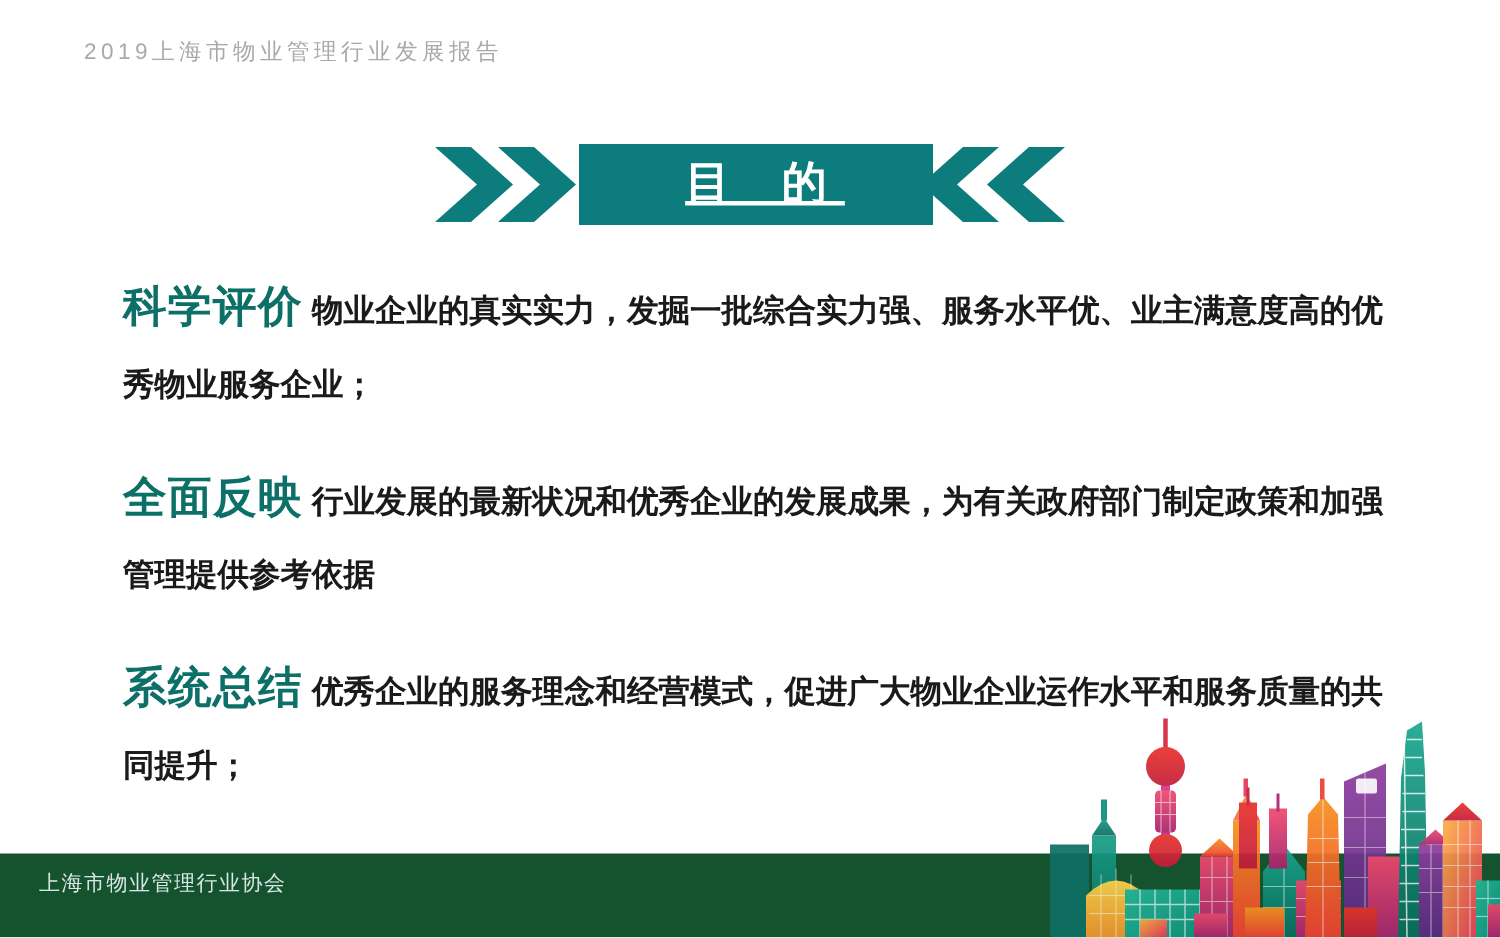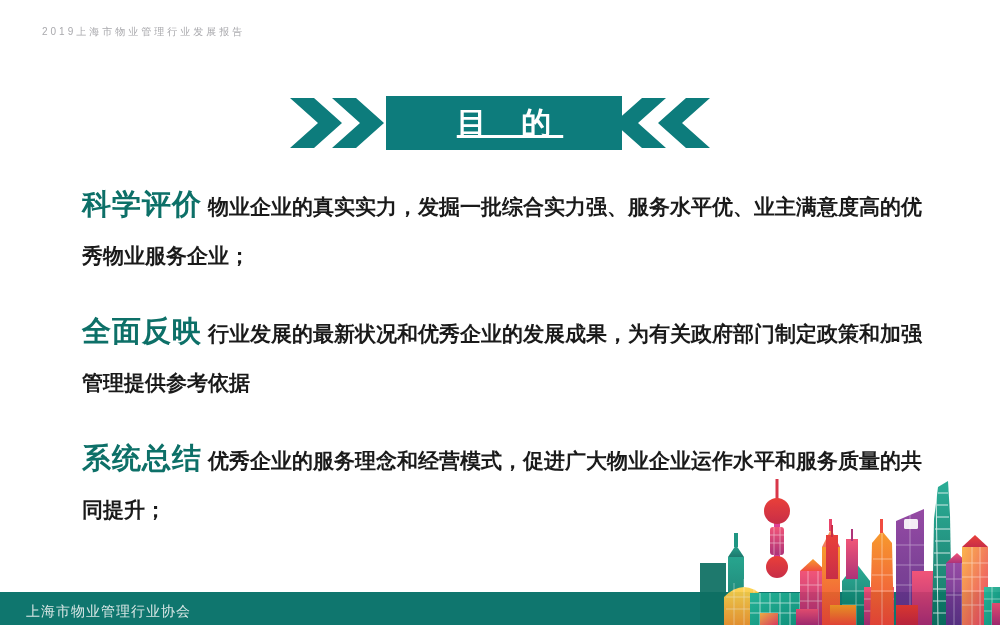--- a/index.html
+++ b/index.html
@@ -19,23 +19,23 @@
     left: 0; top: 0;
     width: 1000px;
     height: 625px;
     background: #ffffff;
     overflow: hidden;
   }
 
   
   .header-title {
     position: absolute;
-    left: 42px;
+    left: 56px;
     top: 25px;
-    font-size: 10px;
+    font-size: 15px;
     color: #a9a9ad;
     letter-spacing: 3px;
     font-weight: 400;
     white-space: nowrap;
   }
 
   .logo {
     position: absolute;
     right: 18px;
     top: 10px;
@@ -120,22 +120,22 @@
     pointer-events: none;
   }
   .skyline svg { display: block; }
 
   
   .footer-bar {
     position: absolute;
     left: 0;
     bottom: 0;
     width: 1000px;
-    height: 33px;
-    background: #0f766e;
+    height: 56px;
+    background: #14532d;
   }
   .footer-text {
     position: absolute;
     left: 26px;
     top: 11px;
     font-size: 14px;
     color: #d8e6e5;
     letter-spacing: 1px;
     white-space: nowrap;
   }

